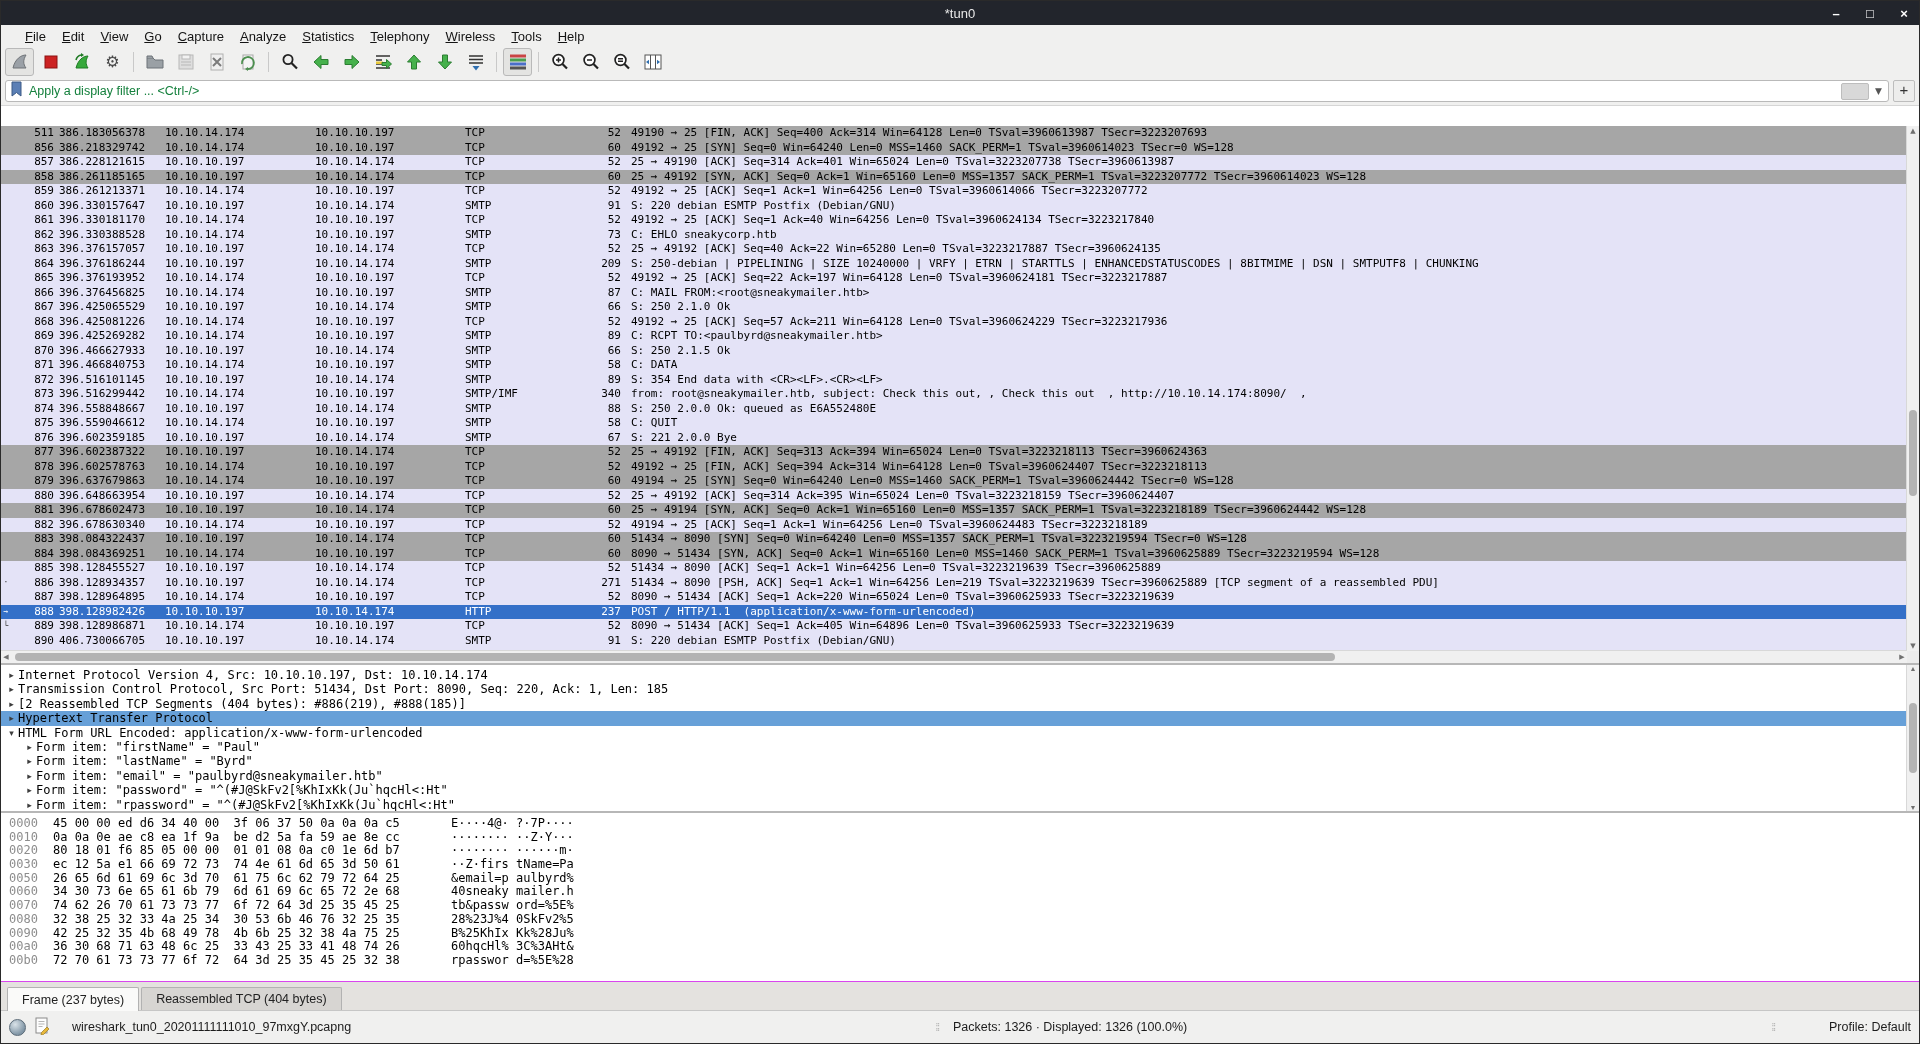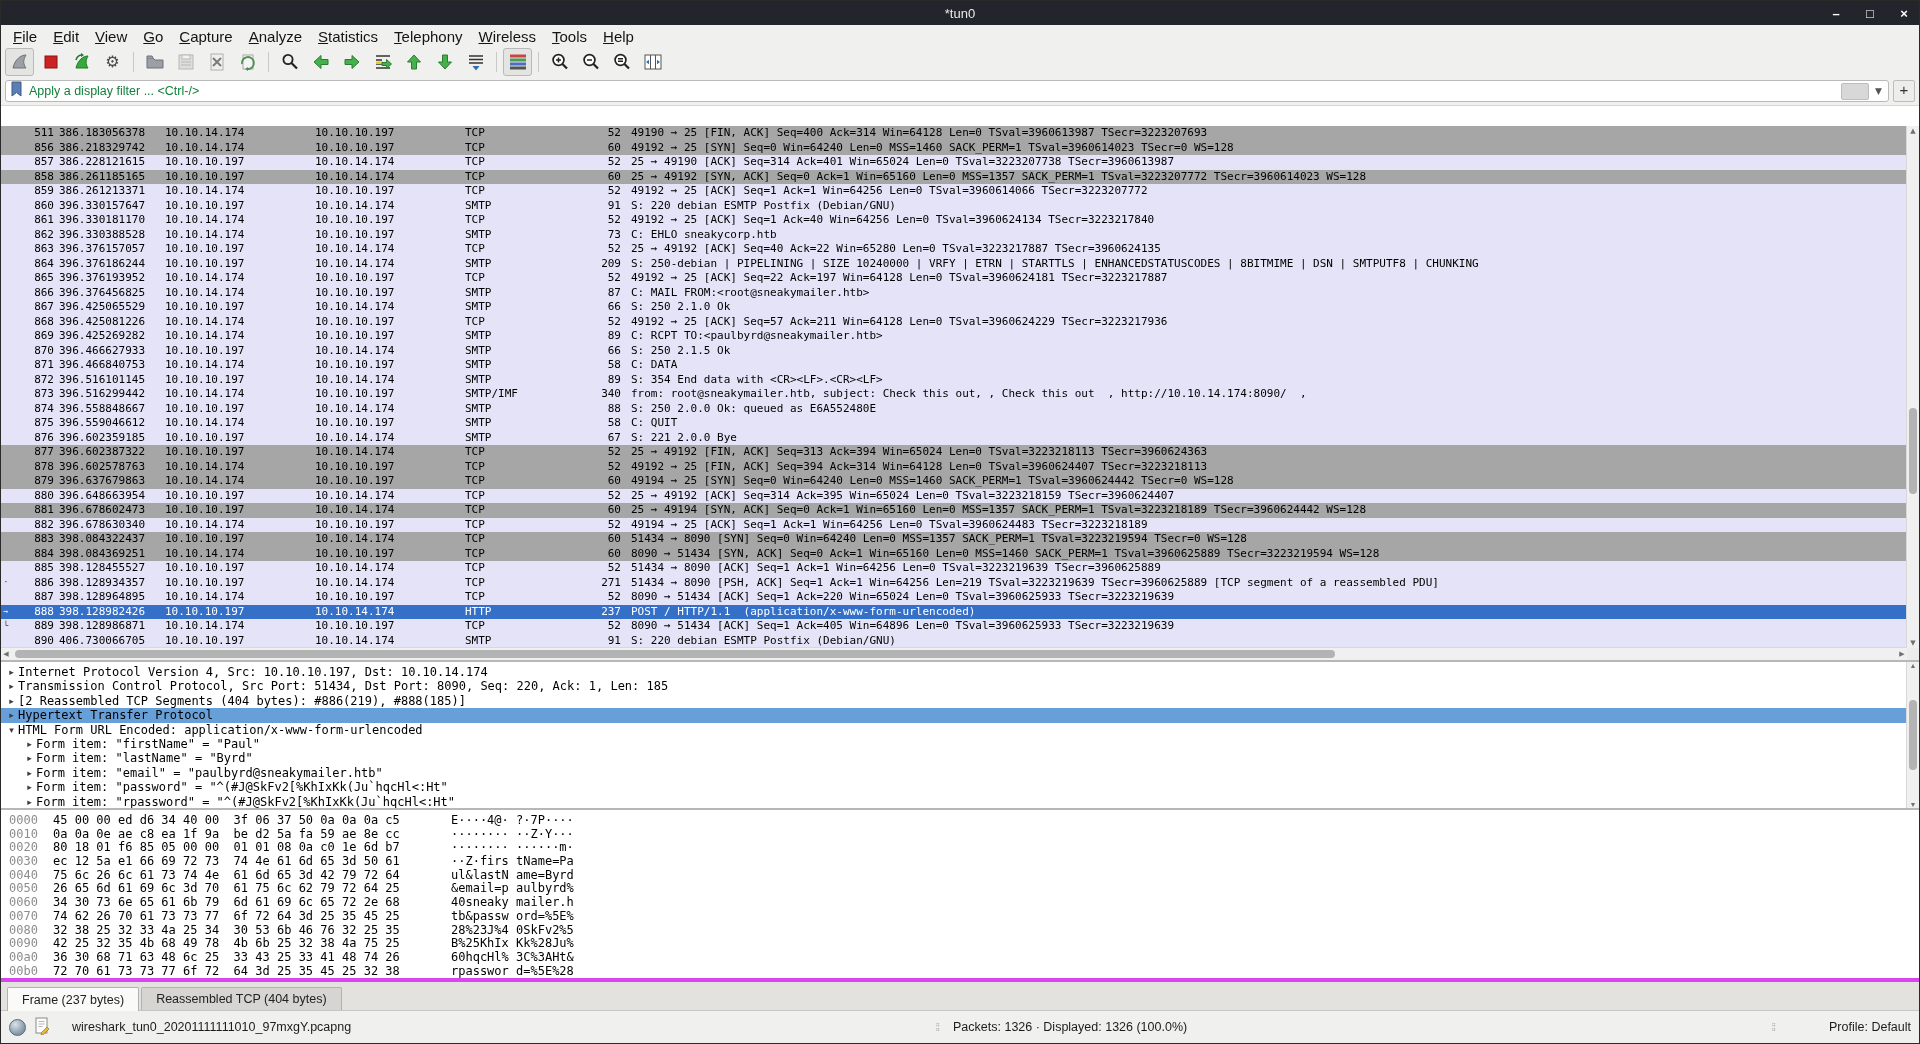--- a/index.html
+++ b/index.html
@@ -2,21 +2,21 @@
 <html><head>
 <meta charset="utf-8">
 <style>
   html,body{margin:0;padding:0;background:#3a3a3a;}
   .window{width:1920px;height:1044px;display:flex;flex-direction:column;background:#f0f0ef;font-family:"Liberation Sans",sans-serif;overflow:hidden;border:1px solid #2a2a2a;box-sizing:border-box;}
   
   .titlebar{height:24px;flex:none;background:#22252c;color:#e9e9e9;position:relative;display:flex;align-items:center;justify-content:center;font-size:13px;}
   .win-controls{position:absolute;right:8px;top:0;height:24px;display:flex;align-items:center;gap:20px;color:#fff;font-size:13px;}
   .win-controls span{cursor:default;width:14px;text-align:center;font-weight:bold;}
   
-  .menubar{height:22px;flex:none;display:flex;align-items:center;padding-left:4px;background:#f0f0ef;font-size:15px;color:#141414;}
+  .menubar{height:22px;flex:none;display:flex;align-items:center;padding-left:16px;background:#f0f0ef;font-size:13px;color:#141414;}
   .menu-item{padding:2px 8px;}
   .menu-item u{text-decoration:underline;}
   
   .toolbar{height:30px;flex:none;display:flex;align-items:center;padding-left:4px;gap:2px;background:#f0f0ef;}
   .tbtn{width:27px;height:26px;display:flex;align-items:center;justify-content:center;border:1px solid transparent;border-radius:2px;}
   .tbtn.pressed{border:1px solid #b9b9b9;background:#e4e4e2;border-radius:3px;}
   .tbtn svg{display:block;}
   .tchar{font-family:"DejaVu Sans",sans-serif;font-size:16px;line-height:18px;color:#4a4a4a;}
   .tsep{width:1px;height:20px;background:#c9c9c9;margin:0 4px;}
   
@@ -58,21 +58,21 @@
   .drow .arrow{width:13px;flex:none;text-align:center;color:#3c3c3c;font-size:9px;font-family:"DejaVu Sans",sans-serif;}
   .drow.selected{background:#67a0d8;}
   .dv{position:absolute;top:0;right:0;bottom:0;width:12px;background:#f0f0f0;border-left:1px solid #d8d8d8;}
   
   .hex-pane{height:170px;flex:none;background:#ffffff;border-top:2px solid #b7b7b7;position:relative;overflow:hidden;padding-top:4px;box-sizing:border-box;}
   .hrow{display:flex;height:13.7px;line-height:13.7px;font-family:"DejaVu Sans Mono",monospace;font-size:12px;}
   .h-off{color:#8d8d8d;width:44px;margin-left:8px;flex:none;white-space:pre;}
   .h-hex{white-space:pre;width:372px;flex:none;color:#000;}
   .h-ascii{white-space:pre;color:#000;margin-left:26px;}
   
-  .byte-tabs{height:28px;flex:none;background:#e4e2df;display:flex;align-items:flex-end;padding-left:6px;gap:2px;border-top:4px solid #d946ef;}
+  .byte-tabs{height:28px;flex:none;background:#e4e2df;display:flex;align-items:flex-end;padding-left:6px;gap:2px;border-top:1px solid #d946ef;}
   .btab{font-size:12.5px;color:#222;padding:4px 14px;border:1px solid #b2b2b2;border-bottom:none;background:#d7d5d2;border-radius:2px 2px 0 0;}
   .btab.active{background:#fafaf9;position:relative;top:1px;padding-top:5px;}
   
   .statusbar{height:32px;flex:none;background:#f0f0ef;border-top:1px solid #c6c6c6;display:flex;align-items:center;font-size:12.5px;color:#1c1c1c;padding:0 8px;gap:8px;}
   .expert-dot{width:15px;height:15px;border-radius:50%;background:radial-gradient(circle at 35% 30%, #d9e2e8, #8196a6 70%);border:1px solid #5a6a77;}
   .sb-grip{color:#b0b0b0;font-size:10px;letter-spacing:-1px;margin:0 6px;}
   .sb-file{margin-left:14px;}
   .sb-spacer{flex:1;}
   .sb-right{margin-left:40px;}
 </style>
@@ -703,25 +703,20 @@
         </div>
         <div class="hrow">
           <span class="h-off">0020</span>
           <span class="h-hex">80 18 01 f6 85 05 00 00  01 01 08 0a c0 1e 6d b7</span>
           <span class="h-ascii">········ ······m·</span>
         </div>
         <div class="hrow">
           <span class="h-off">0030</span>
           <span class="h-hex">ec 12 5a e1 66 69 72 73  74 4e 61 6d 65 3d 50 61</span>
           <span class="h-ascii">··Z·firs tName=Pa</span>
-        </div>
-        <div class="hrow">
-          <span class="h-off">0040</span>
-          <span class="h-hex">75 6c 26 6c 61 73 74 4e  61 6d 65 3d 42 79 72 64</span>
-          <span class="h-ascii">ul&amp;lastN ame=Byrd</span>
         </div>
         <div class="hrow">
           <span class="h-off">0050</span>
           <span class="h-hex">26 65 6d 61 69 6c 3d 70  61 75 6c 62 79 72 64 25</span>
           <span class="h-ascii">&amp;email=p aulbyrd%</span>
         </div>
         <div class="hrow">
           <span class="h-off">0060</span>
           <span class="h-hex">34 30 73 6e 65 61 6b 79  6d 61 69 6c 65 72 2e 68</span>
           <span class="h-ascii">40sneaky mailer.h</span>

